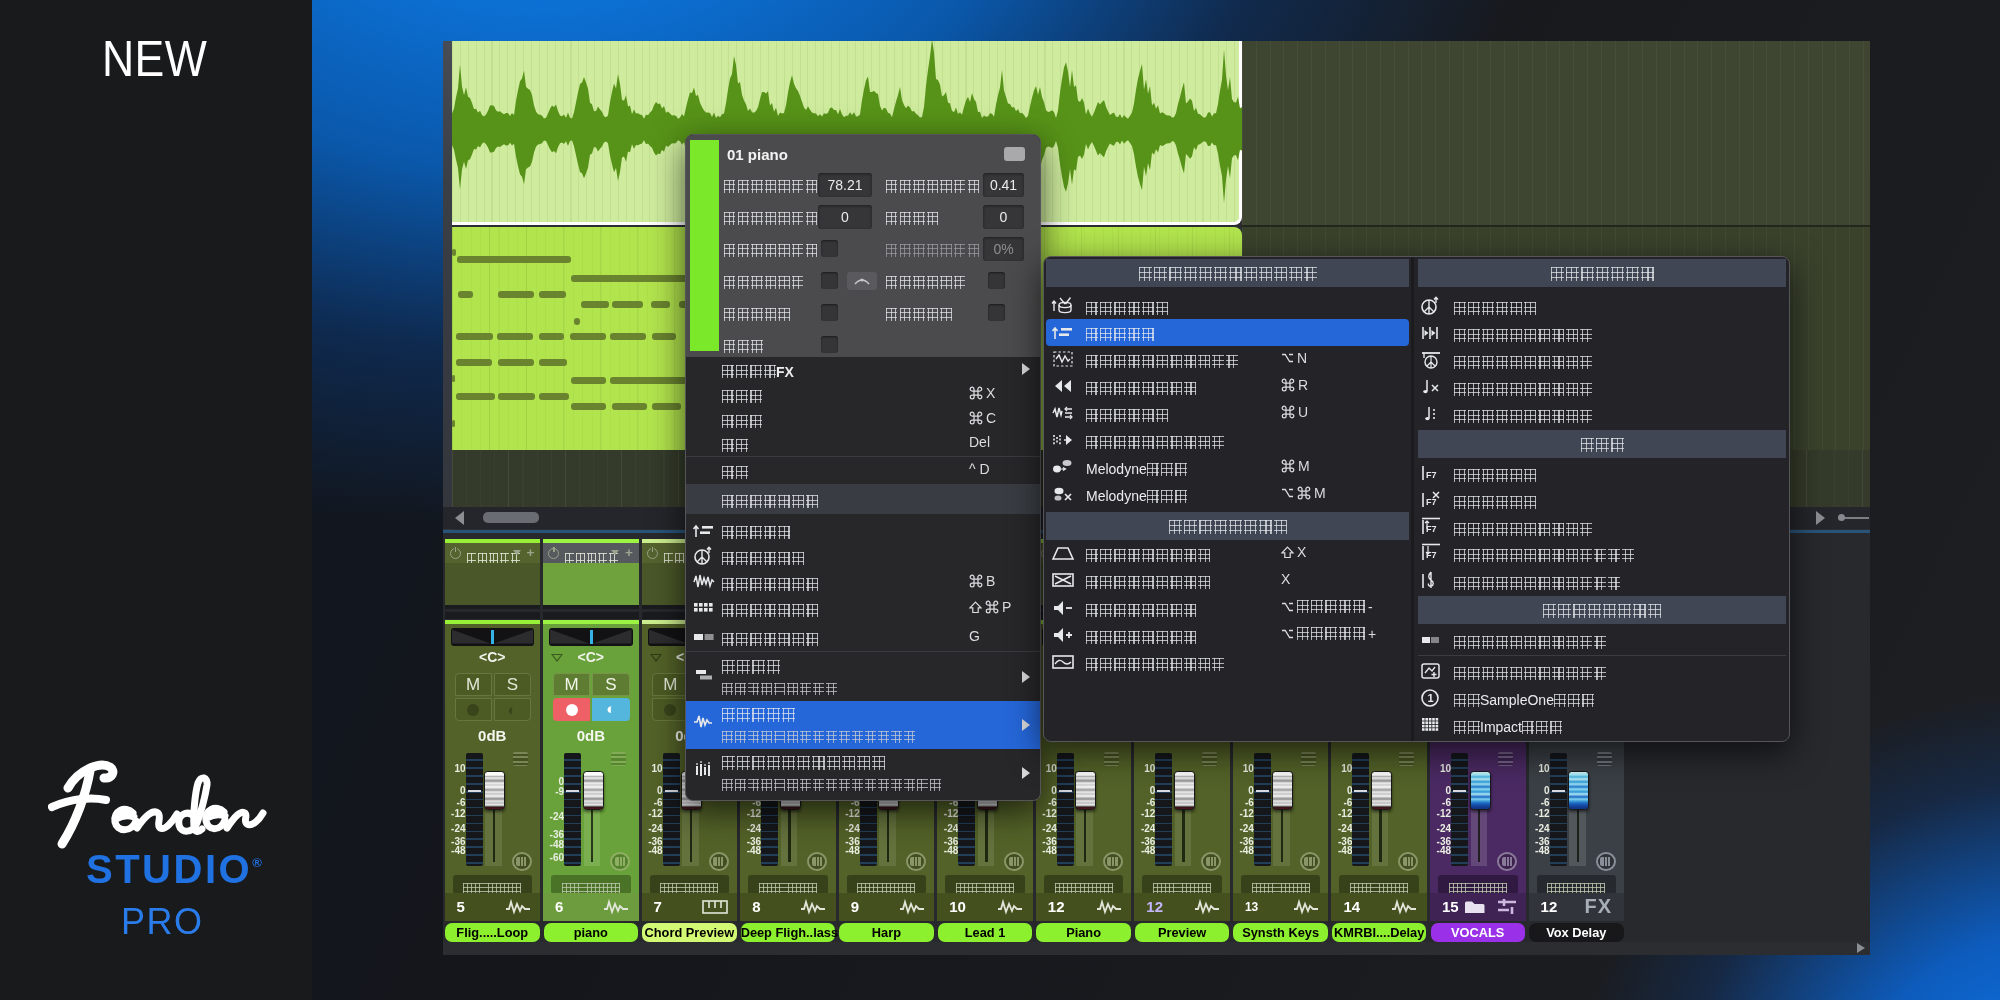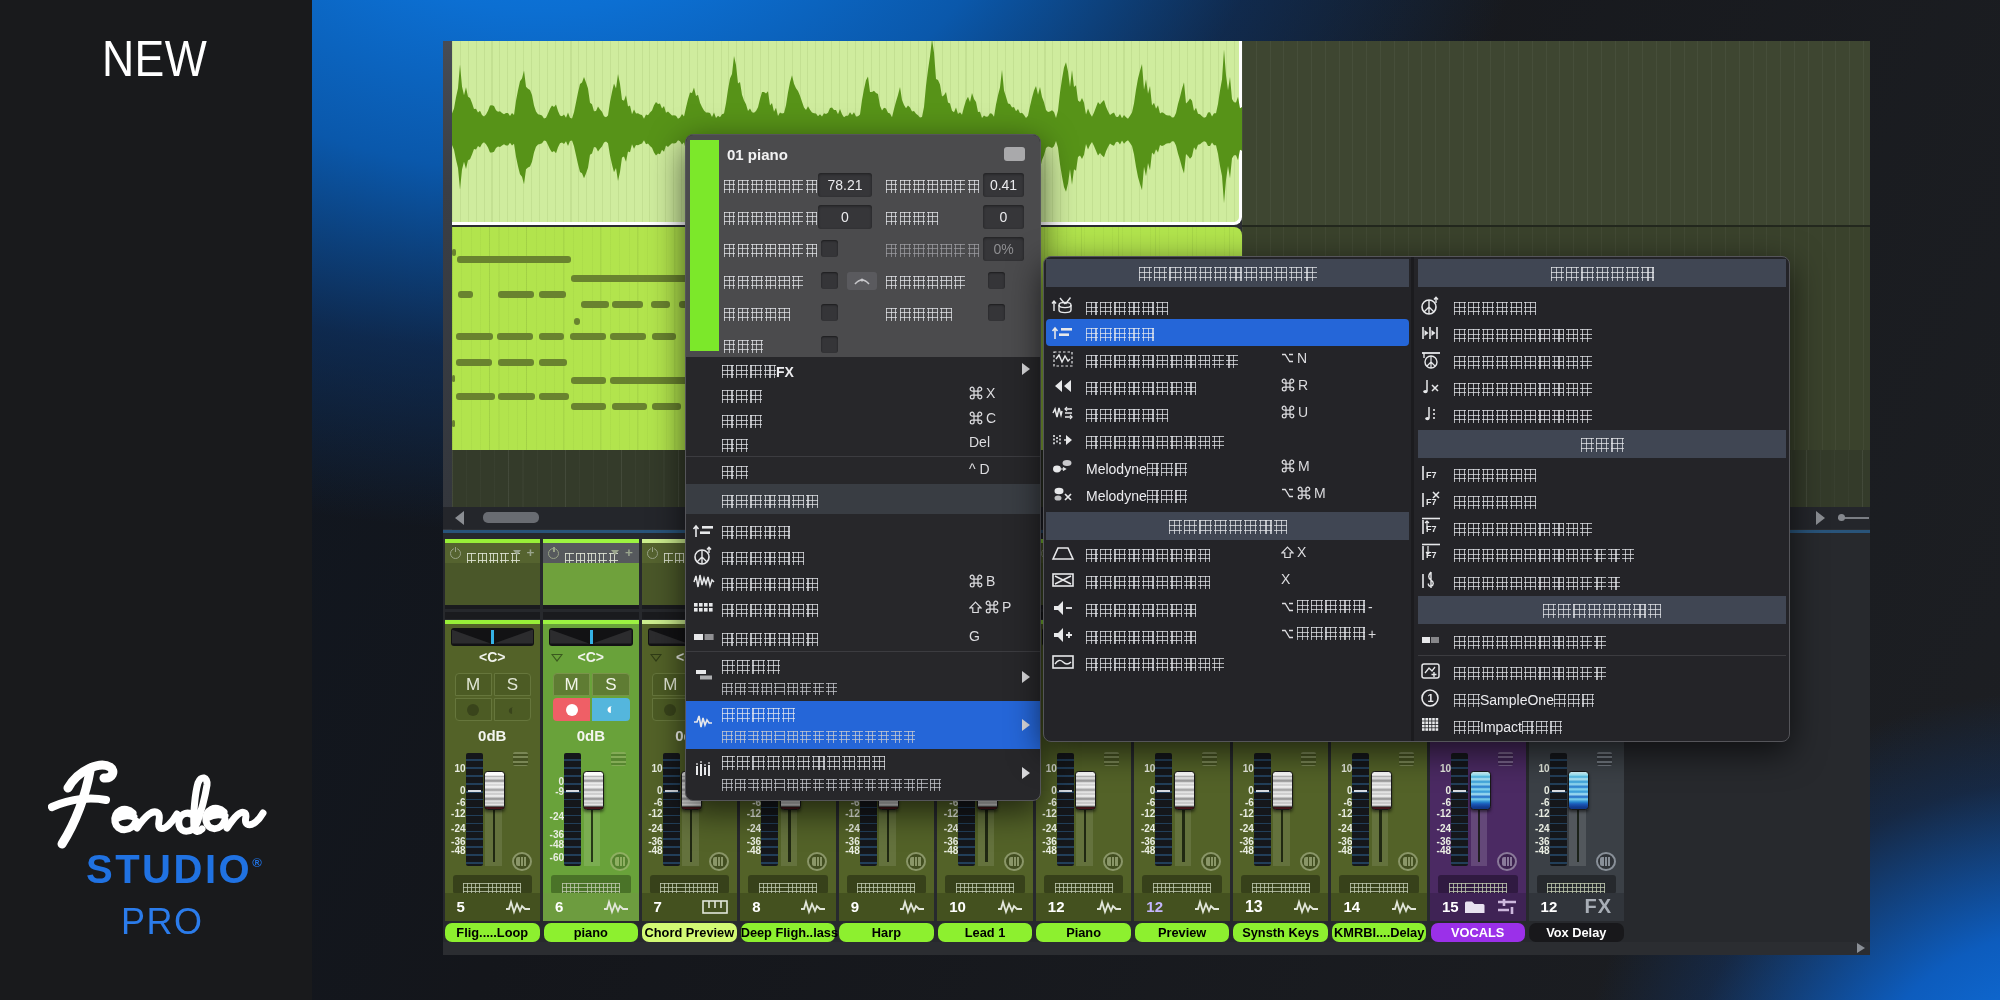--- a/index.html
+++ b/index.html
@@ -538,21 +538,21 @@
 <div class="abs" style="left:1273.4px;top:810px;width:16.5px;height:56px;background:rgba(255,255,255,.10)"></div>
 <div class="abs" style="left:1280.9px;top:806px;width:2.4px;height:56px;background:rgba(10,16,4,.75)"></div>
 <div class="abs" style="left:1272.4px;top:771px;width:21px;height:39px;background:linear-gradient(180deg,#fafafa 0,#fdfdfd 3px,#b8b8b8 4.5px,#efefef 6px,#8e8e8e 9px,#f4f4f4 11px,#cdcdcd 13px,#fcfcfc 15px,#9a9a9a 18px,#ededed 20px,#c2c2c2 22px,#f8f8f8 24px,#8a8a8a 27px,#e8e8e8 29px,#bdbdbd 31px,#f2f2f2 33px,#5c5c5c 34.5px,#3d1216 35.5px,#551a1e 39px);border-radius:3.5px;border:1px solid #191919;box-shadow:0 2px 3px rgba(0,0,0,.5)"></div>
 <div class="abs" style="left:1299.9px;top:852px;width:20px;height:19px;border:2.5px solid #8a9668;border-radius:50%;background:rgba(0,0,0,.2)">
     <div class="abs" style="left:2.5px;top:2.5px;width:4px;height:9px;background:#8a9668;border-radius:2px 0 0 2px"></div>
     <div class="abs" style="left:7.5px;top:2.5px;width:2.2px;height:9px;background:#8a9668"></div>
     <div class="abs" style="left:10.7px;top:2.5px;width:2.2px;height:9px;background:#8a9668"></div>
   </div>
 <div class="abs" style="left:1240.9px;top:875px;width:79.5px;height:19px;background:rgba(10,14,4,.38);border-radius:3px;text-align:center"><span style="margin-top:3px;display:inline-block"><span style="display:inline-block;vertical-align:-2px;width:58px;height:11px;background-image:repeating-linear-gradient(90deg,transparent 0 9.8px,transparent 9.8px 12px),repeating-linear-gradient(180deg,rgba(190,200,175,.8) 0 0.9px,transparent 0.9px 3.9000000000000004px),repeating-linear-gradient(90deg,rgba(190,200,175,.8) 0 0.9px,transparent 0.9px 4.1000000000000005px);"></span></span></div>
 <div class="abs" style="left:1232.9px;top:893px;width:95.5px;height:28px;background:#44511f"></div>
-<div class="abs" style="left:1244.9px;top:899px;width:30px;height:16px;color:#fff;font-size:16px;font-weight:bold;line-height:16px">13</div>
+<div class="abs" style="left:1244.9px;top:899px;width:30px;height:16px;color:#fff;font-size:12px;font-weight:bold;line-height:16px">13</div>
 <div class="abs" style="left:1292.9px;top:898px;width:26px;height:18px"><svg width="26" height="18">
       <path d="M1 11 L4 11 L6 4 L9 14 L12 6 L15 13 L17 8 L20 11 L25 11" fill="none" stroke="#e2e6da" stroke-width="1.8"></path>
     </svg></div>
 <div class="abs" style="left:1233.4px;top:922.5px;width:94.5px;height:19.5px;background:#8df02f;border-radius:7px;color:#000;font-size:12.8px;font-weight:bold;text-align:center;line-height:19.5px;white-space:nowrap">Synsth Keys</div>
 <div class="abs" style="left:1331.4499999999998px;top:538.5px;width:95.5px;height:4px;background:#98ef38"></div>
 <div class="abs" style="left:1331.4499999999998px;top:543px;width:95.5px;height:20px;background:#55632f;color:#ccd2c2;"></div>
 <div class="abs" style="left:1336.4499999999998px;top:547.5px;width:11px;height:11px;border:1.4px solid #99a387;border-radius:50%"></div>
 <div class="abs" style="left:1341.2499999999998px;top:546px;width:2.4px;height:5px;background:#55632f;"></div>
 <div class="abs" style="left:1341.7499999999998px;top:546.5px;width:1.4px;height:5px;background:#99a387"></div>
 <div class="abs" style="left:1353.4499999999998px;top:547px"><span style="display:inline-block;vertical-align:-2px;width:53px;height:10px;background-image:repeating-linear-gradient(90deg,transparent 0 8.8px,#55632f 8.8px 11px),repeating-linear-gradient(180deg,rgba(225,230,215,.85) 0 0.9px,transparent 0.9px 3.575px),repeating-linear-gradient(90deg,rgba(225,230,215,.85) 0 0.9px,transparent 0.9px 3.7750000000000004px);"></span></div>

